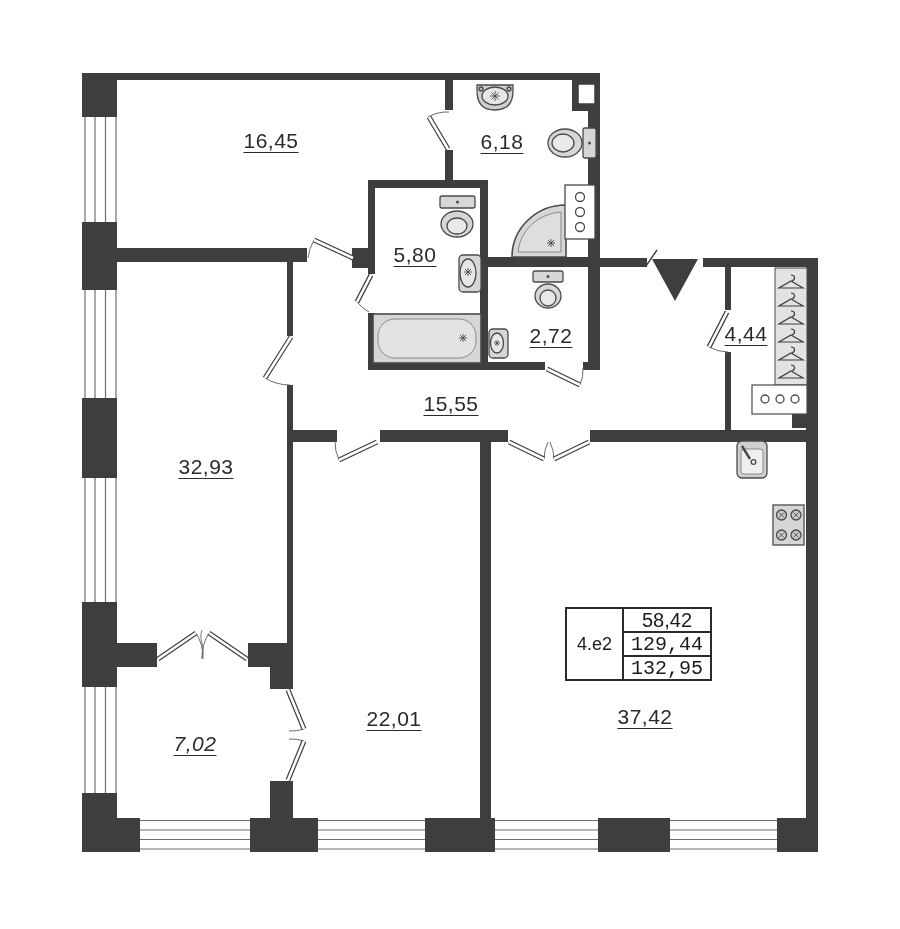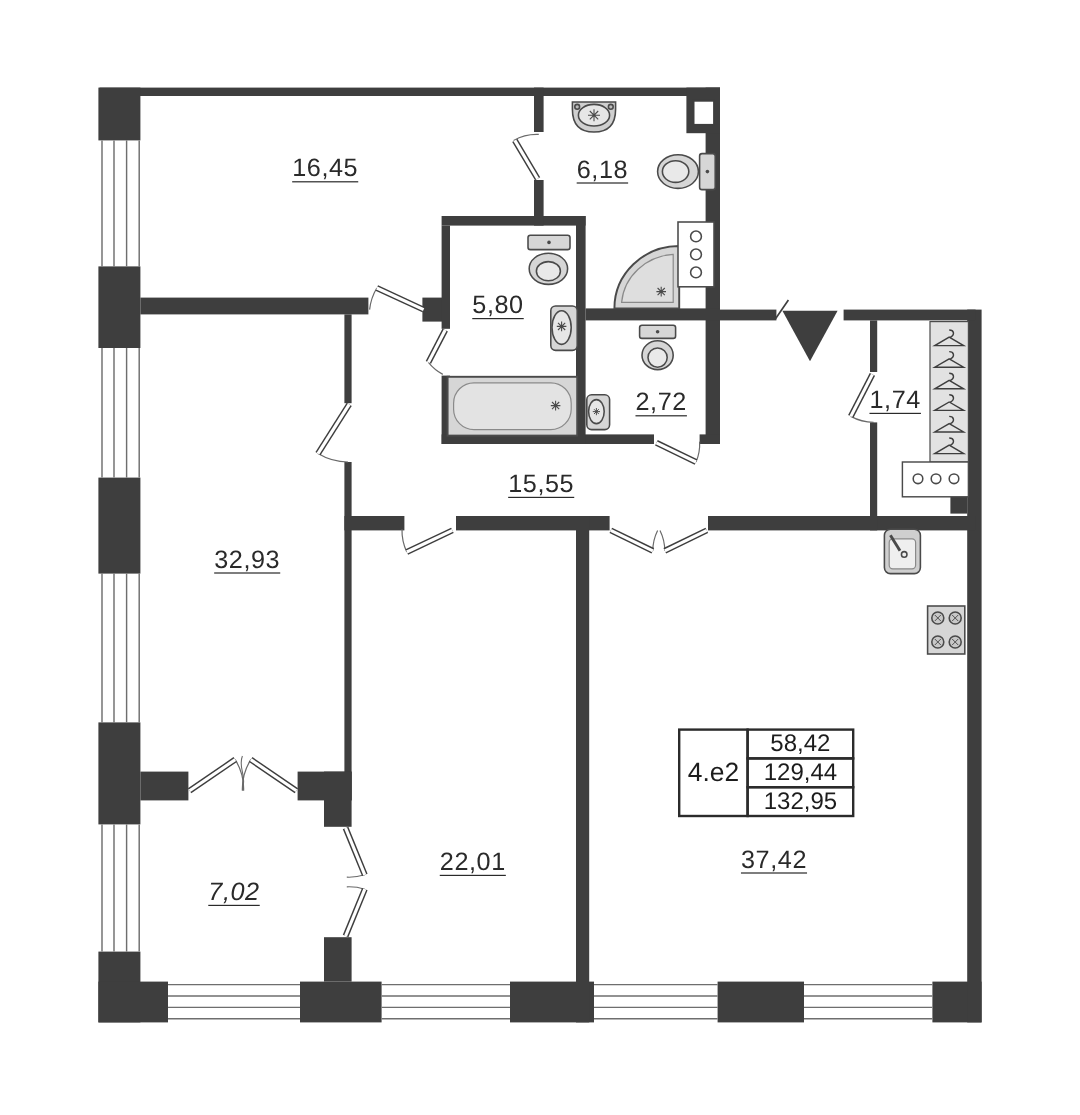--- a/index.html
+++ b/index.html
@@ -13,28 +13,28 @@
     font-size:21px; color:#2a2a2a; white-space:nowrap;
     text-decoration:underline; text-underline-offset:4px;
     text-decoration-thickness:1px; letter-spacing:0.5px;
   }
   .info-table {
     position:absolute; left:565px; top:607px; display:flex; background:#fff;
     color:#1c1c1c;
   }
   .unit-cell {
     width:55px; border:2px solid #2b2b2b; display:flex;
-    align-items:center; justify-content:center; font-size:22px;
+    align-items:center; justify-content:center; font-size:18px;
   }
   .val-col { margin-left:-2px; display:flex; flex-direction:column; }
   .val-cell {
     width:86px; height:22px; border:2px solid #2b2b2b;
     display:flex; align-items:center; justify-content:center; font-size:20px;
   }
-  .val-cell + .val-cell { margin-top:-2px; }
+  .val-cell + .val-cell { margin-top:-2px;font-family:Liberation Mono, monospace; }
 </style>
 </head>
 <body>
 
 <div class="stage">
 
 <svg class="plan-svg" width="900" height="929" viewBox="0 0 900 929">
 
   <g fill="#3e3e3e" stroke="none">
 
@@ -296,21 +296,21 @@
       <line x1="288" y1="690" x2="304" y2="729"></line>
       <line x1="288" y1="780" x2="304" y2="741"></line>
     </g>
   </g>
 </svg>
 
 <div class="area-label" style="left:271px; top:141px;">16,45</div>
 <div class="area-label" style="left:502px; top:142px;">6,18</div>
 <div class="area-label" style="left:415px; top:255px;text-align:right;">5,80</div>
 <div class="area-label" style="left:551px; top:336px;">2,72</div>
-<div class="area-label" style="left:746px; top:334px;">1,74</div>
+<div class="area-label" style="left:746px; top:334px;">4,44</div>
 <div class="area-label" style="left:451px; top:404px;">15,55</div>
 <div class="area-label" style="left:206px; top:467px;">32,93</div>
 <div class="area-label" style="left:195px; top:744px;font-style:italic;">7,02</div>
 <div class="area-label" style="left:394px; top:719px;">22,01</div>
 <div class="area-label" style="left:645px; top:717px;">37,42</div>
 
 <div class="info-table">
   <div class="unit-cell">4.e2</div>
   <div class="val-col">
     <div class="val-cell">58,42</div>

